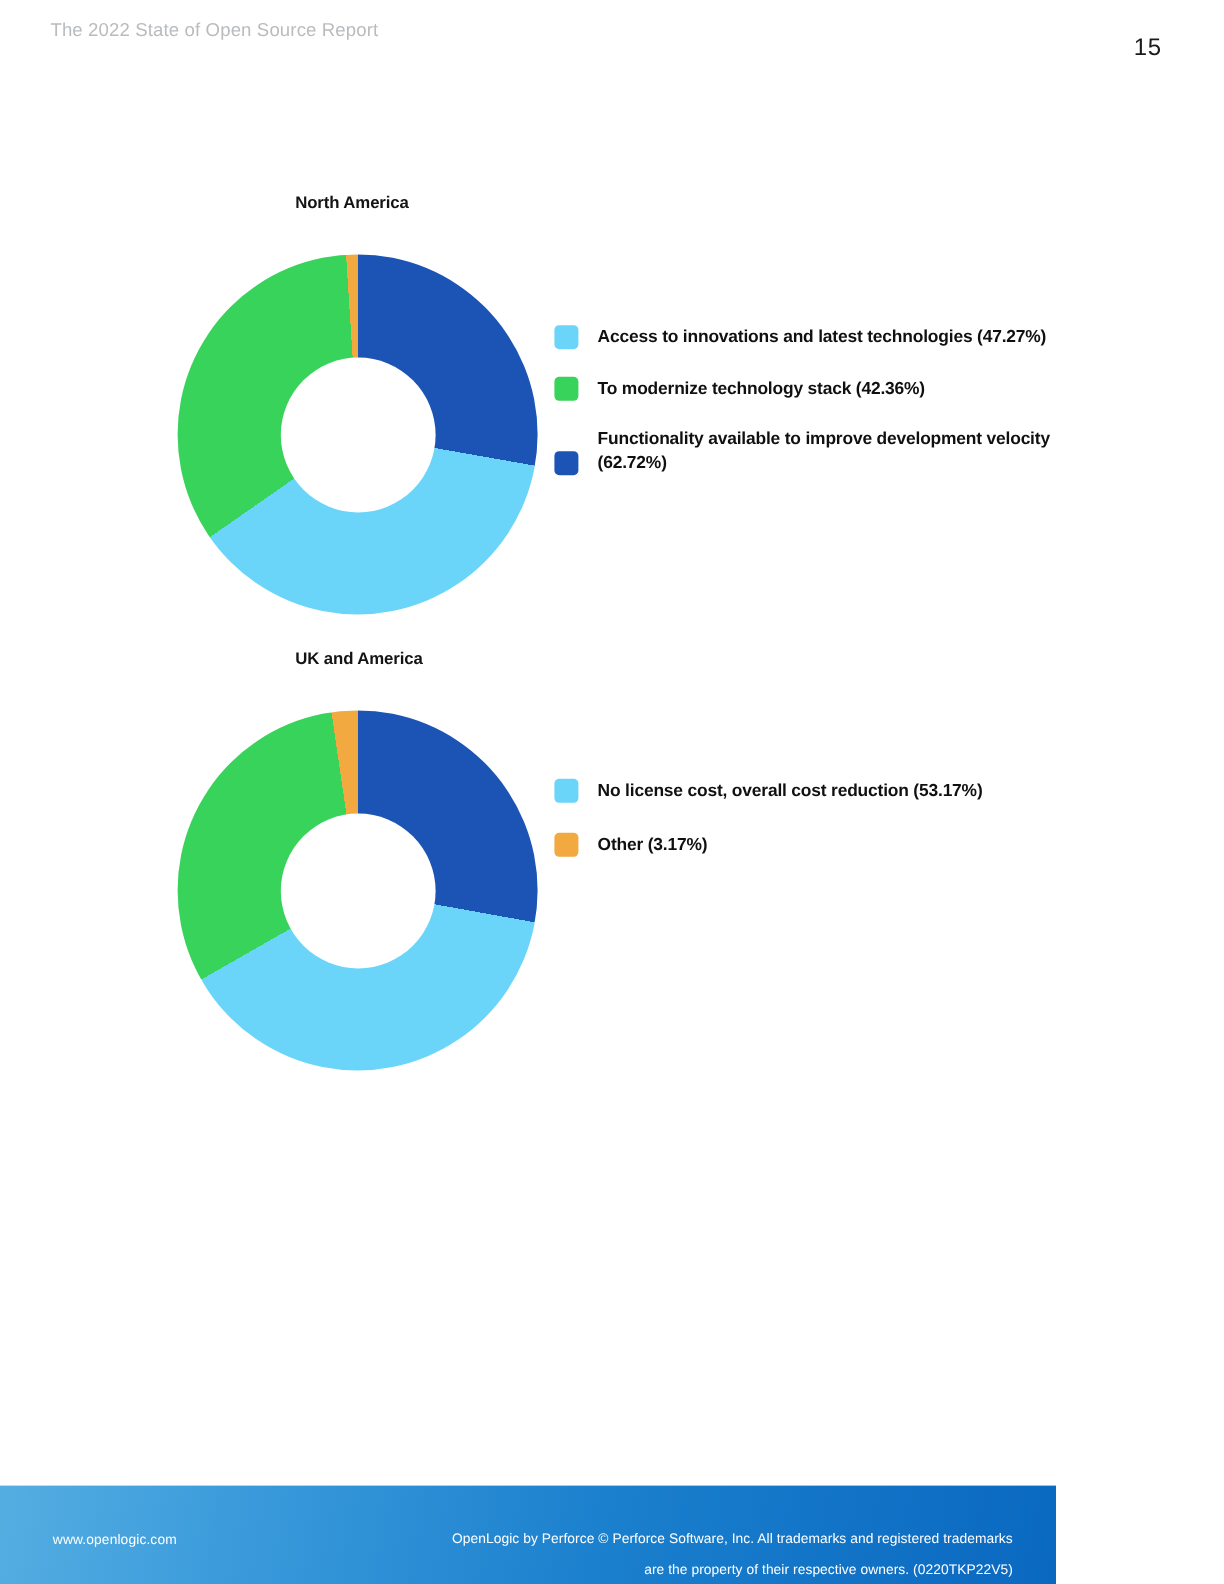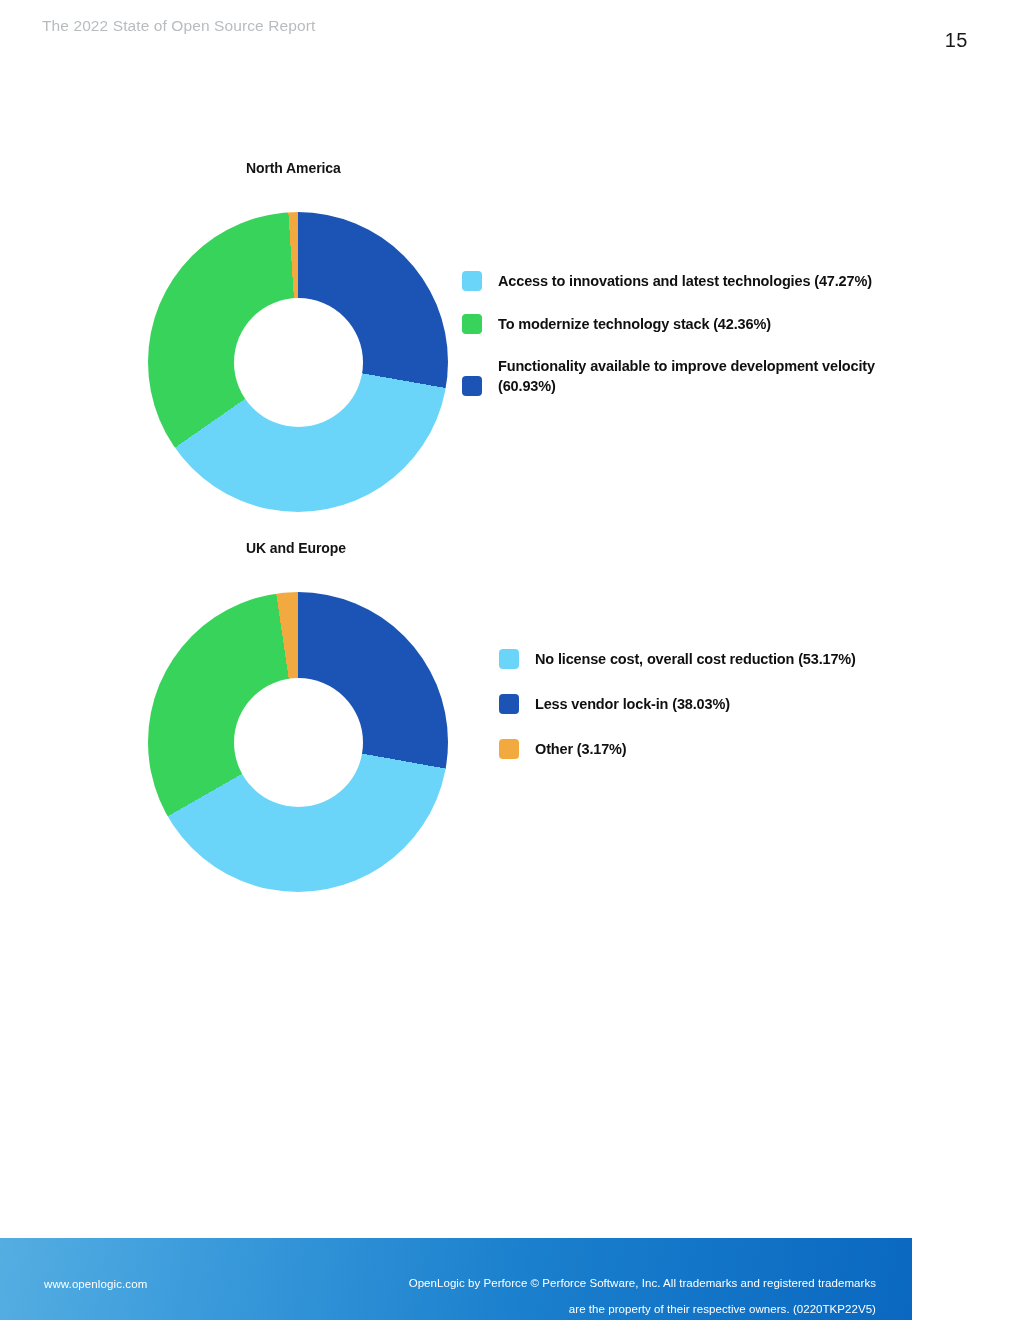--- a/index.html
+++ b/index.html
@@ -106,31 +106,30 @@
   .legend-label {
     margin-left: 16px;
     font-size: 14.5px;
     font-weight: bold;
     color: #101010;
     line-height: 20px;
     letter-spacing: -0.15px;
     max-width: 420px;
   }
   #chart-block-1 .legend { top: 108px; }
-  #chart-block-1 .legend-item { margin-bottom: 24px; margin-left: 37px; }
+  #chart-block-1 .legend-item { margin-bottom: 24px; }
 
   
   .page-footer {
     position: absolute;
     left: 0;
     bottom: 0;
     width: 880px;
     height: 82px;
     background: linear-gradient(100deg, #55aee2 0%, #3b9bdb 22%, #1a7fcd 58%, #0a68c0 100%);
-    padding-left: 32px;
   }
   .footer-url {
     position: absolute;
     left: 44px;
     top: 40px;
     font-size: 11.5px;
     color: #ffffff;
     letter-spacing: 0.1px;
   }
   .footer-legal {
@@ -163,41 +162,37 @@
       <div class="legend-item">
         <div class="legend-swatch" style="background: rgb(107, 213, 249);"></div>
         <div class="legend-label">Access to innovations and latest technologies (47.27%)</div>
       </div>
       <div class="legend-item">
         <div class="legend-swatch" style="background: rgb(55, 211, 90);"></div>
         <div class="legend-label">To modernize technology stack (42.36%)</div>
       </div>
       <div class="legend-item">
         <div class="legend-swatch" style="background: rgb(27, 84, 181);"></div>
-        <div class="legend-label">Functionality available to improve development velocity (60.93%)</div>
+        <div class="legend-label">Functionality available to improve development velocity (62.72%)</div>
       </div>
     </div>
 </div>
 
 <div class="chart-block" id="chart-block-1">
-  <div class="chart-title">UK and Europe</div>
+  <div class="chart-title">UK and America</div>
   <div class="donut-wrap">
     <div class="donut" style="background: conic-gradient(rgb(27, 84, 181) 0deg, rgb(27, 84, 181) 100.211deg, rgb(107, 213, 249) 100.211deg, rgb(107, 213, 249) 240.316deg, rgb(55, 211, 90) 240.316deg, rgb(55, 211, 90) 351.647deg, rgb(242, 169, 63) 351.647deg, rgb(242, 169, 63) 360deg);"></div>
     <div class="donut-hole"></div>
   </div>
   <div class="legend">
       <div class="legend-item">
         <div class="legend-swatch" style="background: rgb(107, 213, 249);"></div>
         <div class="legend-label">No license cost, overall cost reduction (53.17%)</div>
       </div>
       <div class="legend-item">
-        <div class="legend-swatch" style="background: rgb(27, 84, 181);"></div>
-        <div class="legend-label">Less vendor lock-in (38.03%)</div>
-      </div>
-      <div class="legend-item">
         <div class="legend-swatch" style="background: rgb(242, 169, 63);"></div>
         <div class="legend-label">Other (3.17%)</div>
       </div>
     </div>
 </div>
 
 <div class="page-footer">
   <div class="footer-url">www.openlogic.com</div>
   <div class="footer-legal">OpenLogic by Perforce © Perforce Software, Inc. All trademarks and registered trademarks are the property of their respective owners. (0220TKP22V5)</div>
 </div>

